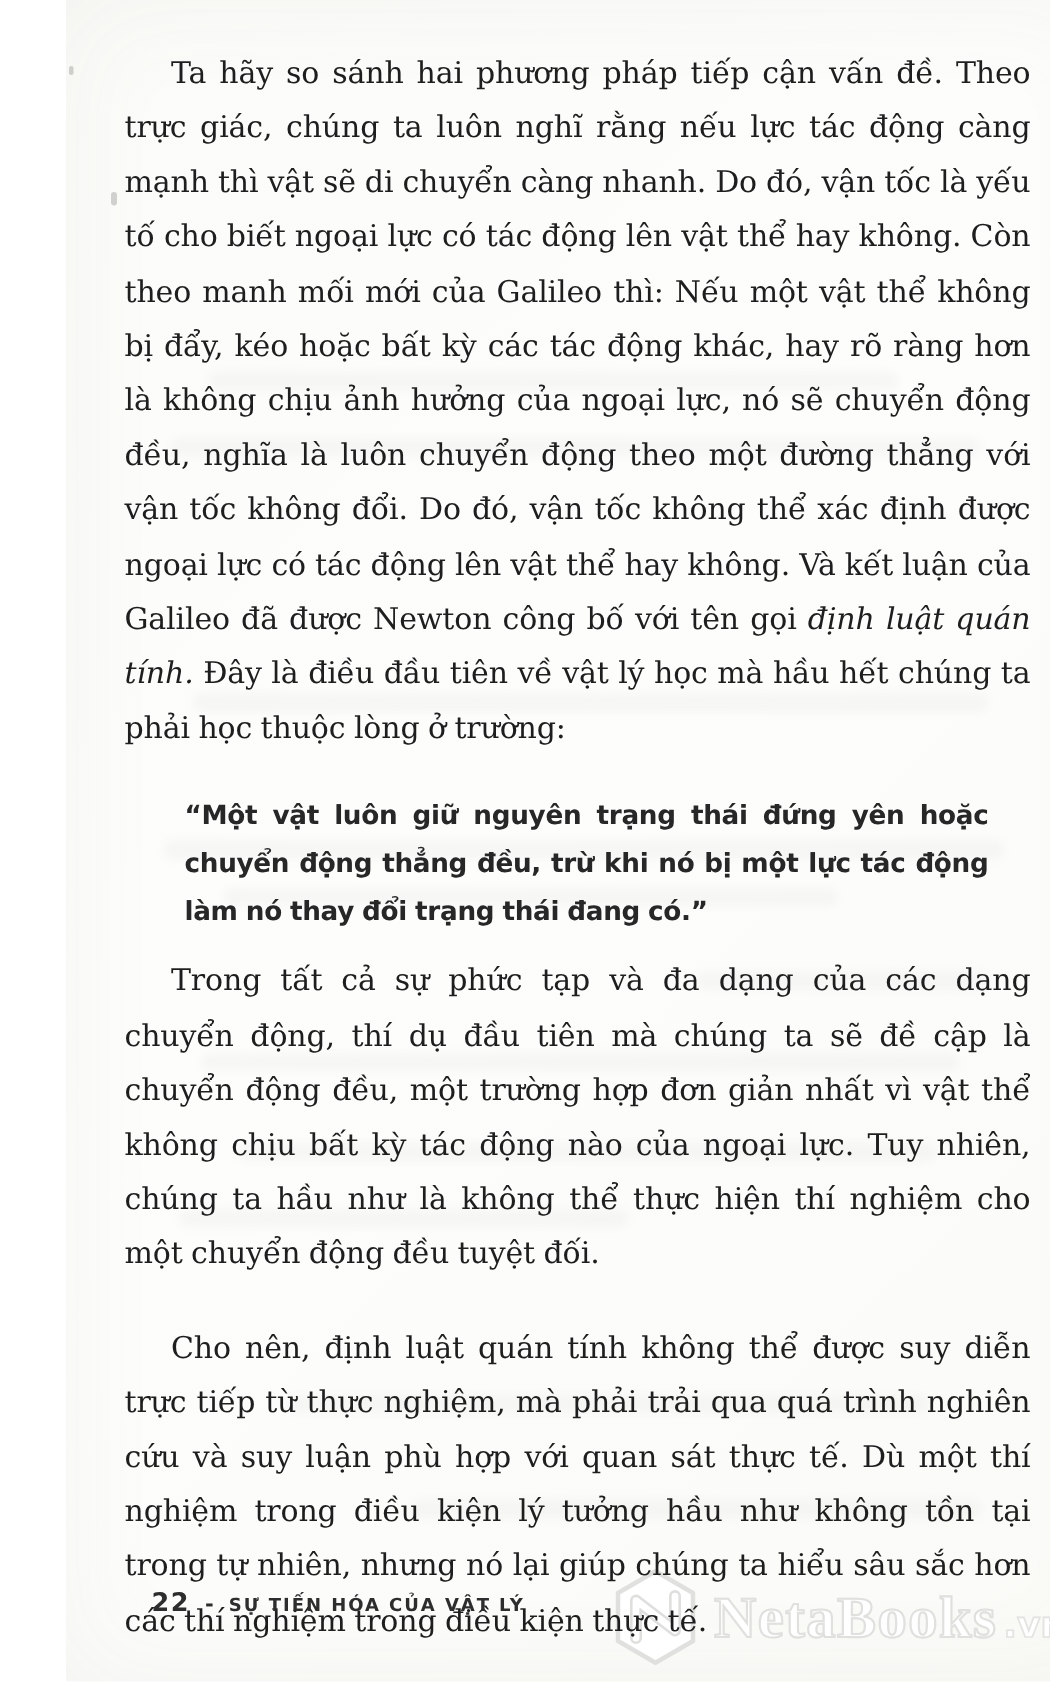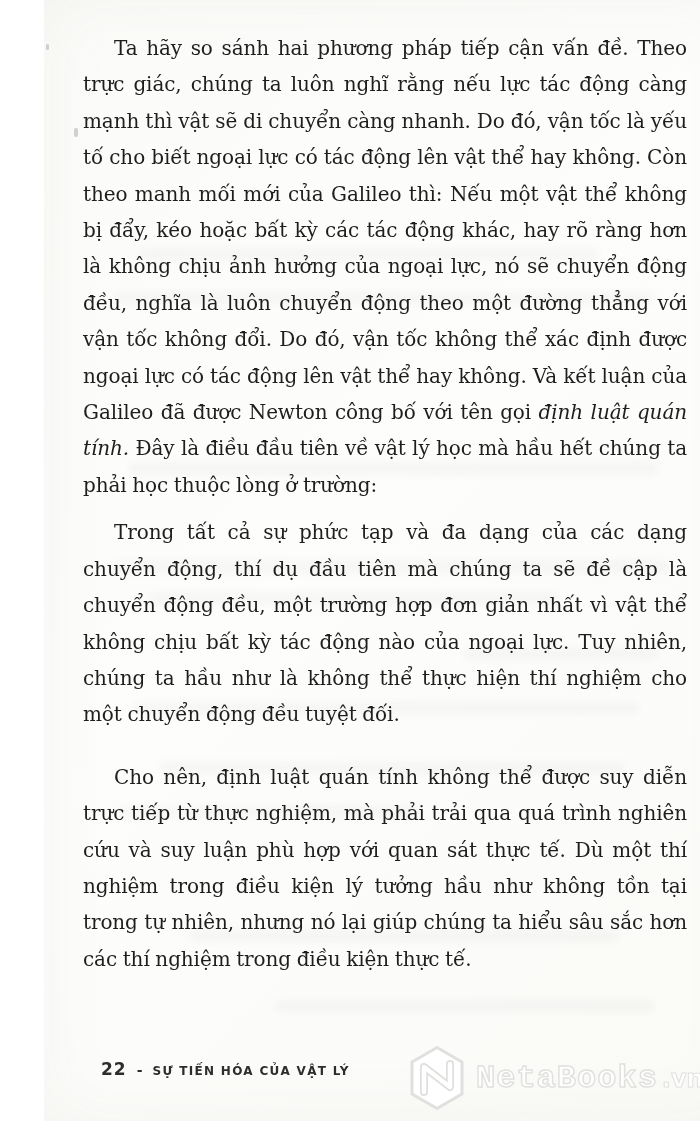--- a/index.html
+++ b/index.html
@@ -74,23 +74,23 @@
     position: absolute;
     z-index: 1;
     left: 366px;
     top: 1046px;
     display: flex;
     align-items: center;
     gap: 12px;
   }
   .wm-text { display: flex; align-items: baseline; white-space: nowrap; }
   .wm-brand {
-    font-family: Liberation Mono, monospace;
+    font-family: Liberation Serif, serif;
     font-weight: bold;
-    font-size: 32px;
+    font-size: 39px;
     letter-spacing: 1px;
     color: #ffffff;
     -webkit-text-stroke: 1.4px #e0e0de;
     text-shadow: 0 0 1px #e4e4e2;
   }
   .wm-tld {
     font-family: "DejaVu Sans", "Liberation Sans", sans-serif;
     font-weight: bold;
     font-size: 24px;
     margin-left: 4px;
@@ -119,20 +119,21 @@
     <div class="ghost" style="top:930px; left:145px; width:430px; height:12px;"></div>
     <div class="ghost" style="top:1000px; left:230px; width:380px; height:12px;"></div>
     <div class="speck" style="top:128px; left:30px; width:4px; height:9px;"></div>
     <div class="speck" style="top:44px;  left:2px;  width:3px; height:6px;"></div>
   </div>
 
   <div class="content">
 
     <p class="body-para indent-1"><span>Ta hãy so sánh hai phương pháp tiếp cận vấn đề. Theo trực giác, chúng ta luôn nghĩ rằng nếu lực tác động càng mạnh thì vật sẽ di chuyển càng nhanh. Do đó, vận tốc là yếu tố cho biết ngoại lực có tác động lên vật thể hay không. Còn theo manh mối mới của Galileo thì: Nếu một vật thể không bị đẩy, kéo hoặc bất kỳ các tác động khác, hay rõ ràng hơn là không chịu ảnh hưởng của ngoại lực, nó sẽ chuyển động đều, nghĩa là luôn chuyển động theo một đường thẳng với vận tốc không đổi. Do đó, vận tốc không thể xác định được ngoại lực có tác động lên vật thể hay không. Và kết luận của Galileo đã được Newton công bố với tên gọi </span><em>định luật quán tính.</em><span> Đây là điều đầu tiên về vật lý học mà hầu hết chúng ta phải học thuộc lòng ở trường:</span></p>
 
+    <blockquote class="quote"><span>“Một vật luôn giữ nguyên trạng thái đứng yên hoặc chuyển động thẳng đều, trừ khi nó bị một lực tác động làm nó thay đổi trạng thái đang có.”</span></blockquote>
 
     <p class="body-para indent-1 para-3">Trong tất cả sự phức tạp và đa dạng của các dạng chuyển động, thí dụ đầu tiên mà chúng ta sẽ đề cập là chuyển động đều, một trường hợp đơn giản nhất vì vật thể không chịu bất kỳ tác động nào của ngoại lực. Tuy nhiên, chúng ta hầu như là không thể thực hiện thí nghiệm cho một chuyển động đều tuyệt đối.</p>
 
     <p class="body-para indent-1 para-2">Cho nên, định luật quán tính không thể được suy diễn trực tiếp từ thực nghiệm, mà phải trải qua quá trình nghiên cứu và suy luận phù hợp với quan sát thực tế. Dù một thí nghiệm trong điều kiện lý tưởng hầu như không tồn tại trong tự nhiên, nhưng nó lại giúp chúng ta hiểu sâu sắc hơn các thí nghiệm trong điều kiện thực tế.</p>
 
   </div>
 
   <div class="footer">
     <span class="num">22</span>
     <span class="sep">-</span>

